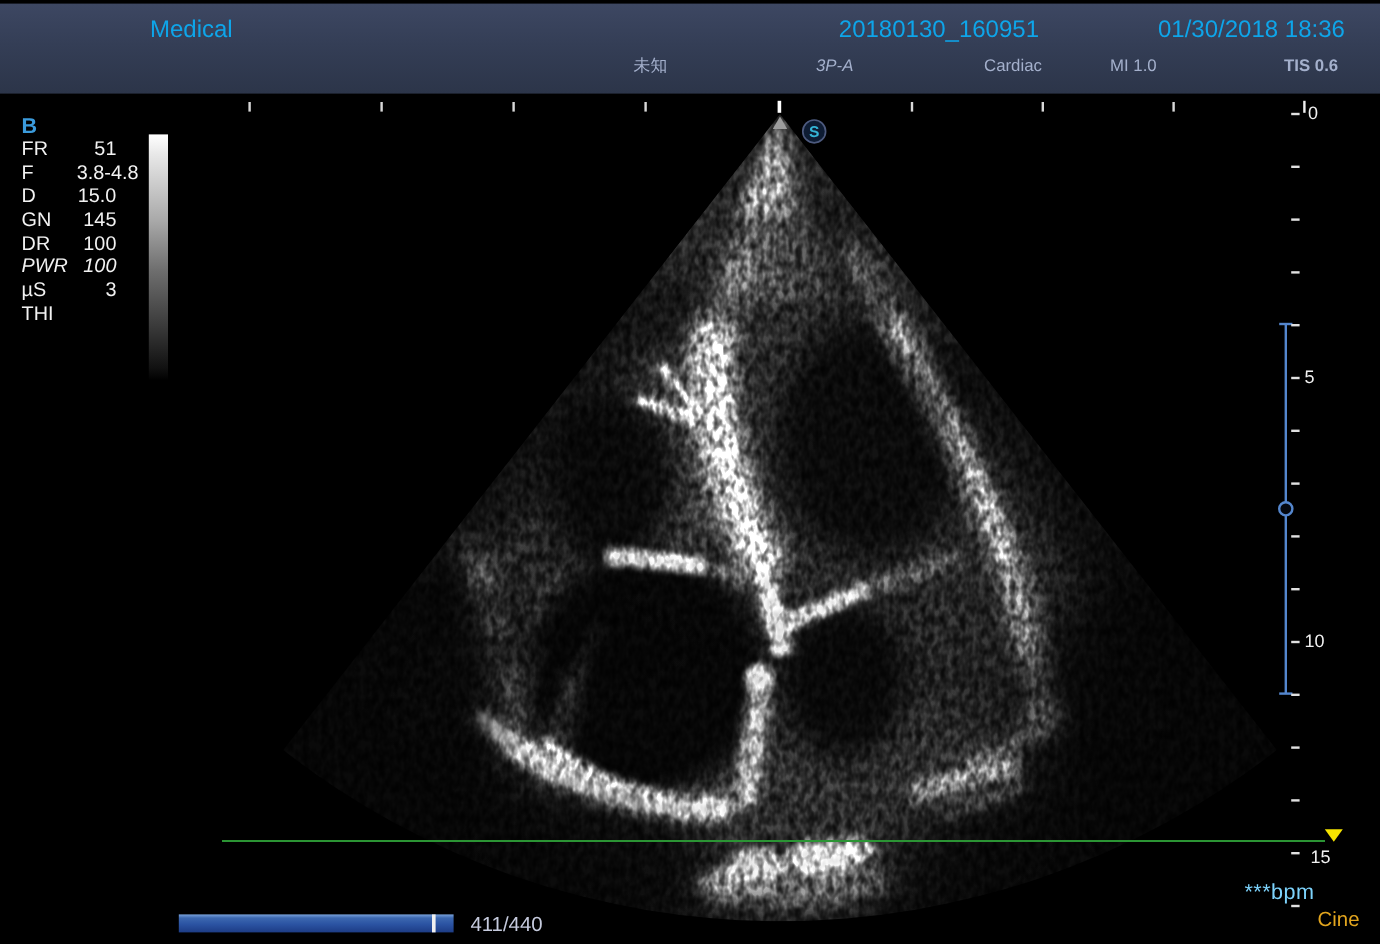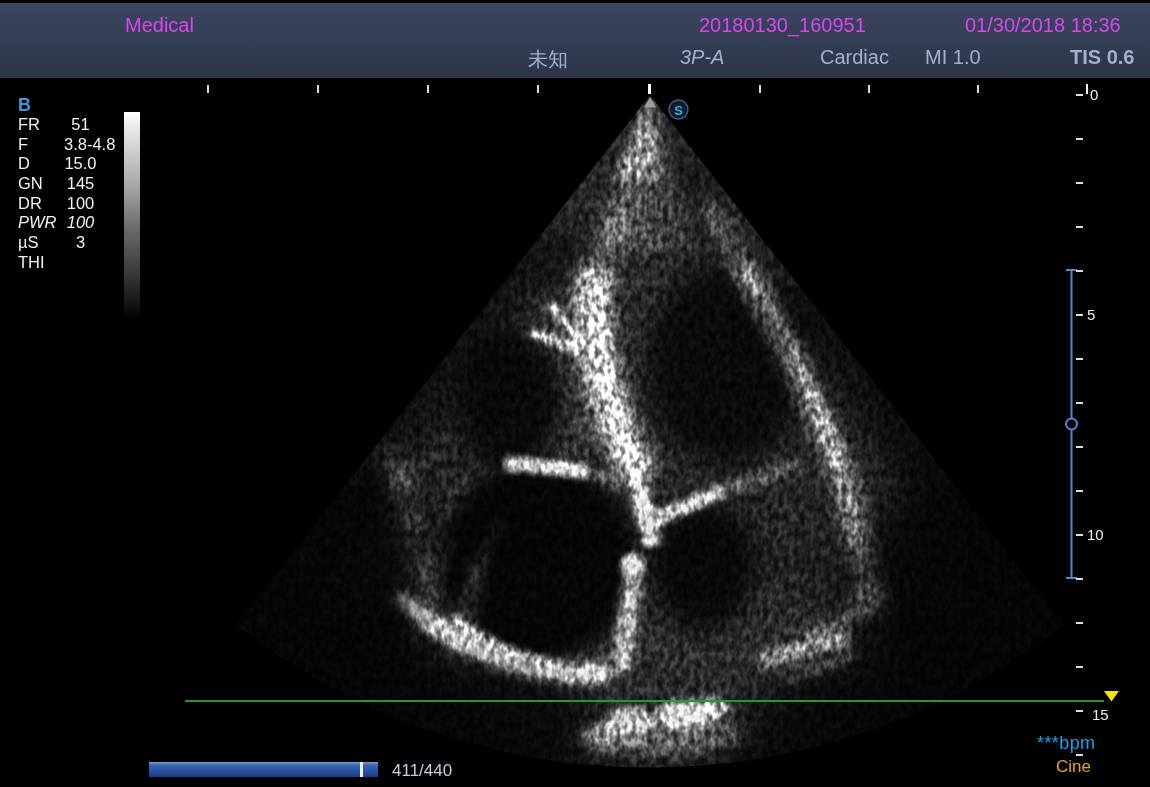--- a/index.html
+++ b/index.html
@@ -1,24 +1,24 @@
 <!DOCTYPE html>
 <html><head>
 <meta charset="utf-8">
 <style>
   html,body{margin:0;padding:0;background:#000;width:1150px;height:787px;overflow:hidden;}
   body{font-family:"Liberation Sans",sans-serif;position:relative;}
   .abs{position:absolute;}
   #header{position:absolute;left:0;top:3px;width:1150px;height:75px;
     background:linear-gradient(#3d4762,#343e56 45%,#2c3549);}
-  .h1{position:absolute;top:14px;font-size:20px;color:#d946ef;}
-  .h2{position:absolute;top:46px;font-size:20px;color:#a4b0cc;}
+  .h1{position:absolute;top:14px;font-size:20px;color:#0ea5e9;}
+  .h2{position:absolute;top:46px;font-size:14px;color:#a4b0cc;}
   .ptxt{position:absolute;font-size:16.5px;color:#f2f2f2;white-space:pre;}
   .lbl{display:inline-block;width:46px;}
-  .val{display:inline-block;width:33px;text-align:center;white-space:nowrap;}
+  .val{display:inline-block;width:33px;text-align:right;white-space:nowrap;}
   #graybar{position:absolute;left:124px;top:112px;width:16px;height:205px;
     background:linear-gradient(#ffffff 0%,#e8e8e8 8%,#a9a9a9 35%,#6f6f6f 55%,#3a3a3a 78%,#111 95%,#000 100%);}
   .tick{position:absolute;width:2px;height:8px;background:#d8d8d8;top:85px;}
   .rdash{position:absolute;width:7px;height:2px;background:#e0e0e0;left:1076px;}
   .rnum{position:absolute;font-size:15px;color:#f0f0f0;left:1087px;}
   #greenline{position:absolute;left:185px;top:700px;width:919px;height:1.5px;background:#2b9434;}
   #progress{position:absolute;left:149px;top:762px;width:229px;height:15px;
     background:linear-gradient(#7aa3dc 0%,#3c68b0 20%,#2b53a2 55%,#1d3c85 100%);}
   #cursor{position:absolute;left:211px;top:0px;width:3px;height:15px;background:#f0f0f0;}
 </style>
@@ -230,18 +230,18 @@
 <div class="rdash" style="top:666px;"></div>
 <div class="rdash" style="top:710px;"></div>
 <div class="rdash" style="top:754px;"></div>
 <div class="rnum" style="top:86px;left:1090px;">0</div>
 <div class="rnum" style="top:306px;">5</div>
 <div class="rnum" style="top:526px;">10</div>
 <div class="rnum" style="top:706px;left:1092px;">15</div>
 
 <div id="greenline"></div>
 
-<div class="abs" style="left:1037px;top:733px;font-size:18px;letter-spacing:0.4px;color:#0ea5e9;">***bpm</div>
-<div class="abs" style="left:1056px;top:757px;font-size:17px;color:#e2a51e;">Cine</div>
+<div class="abs" style="left:1037px;top:733px;font-size:18px;letter-spacing:0.4px;color:#7dd3fc;">***bpm</div>
+<div class="abs" style="left:1098px;top:757px;font-size:17px;color:#e2a51e;">Cine</div>
 <div id="progress">
     <div id="cursor"></div>
   </div>
 <div class="abs" style="left:392px;top:761px;font-size:17px;color:#c6cbde;">411/440</div>
 
 </body></html>

